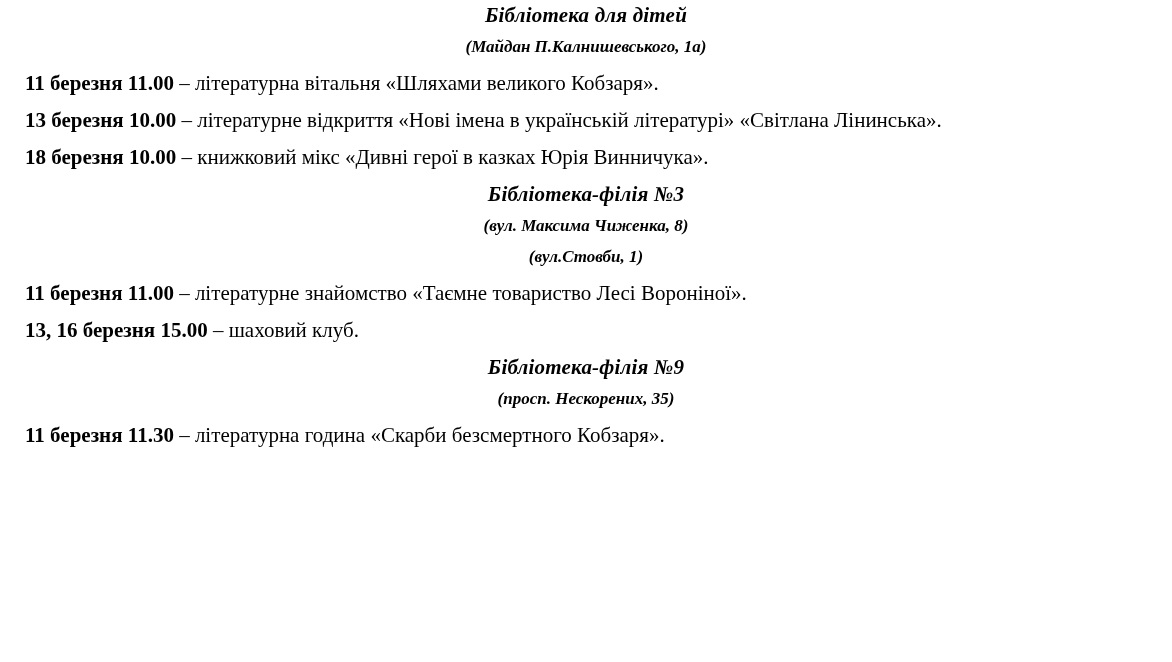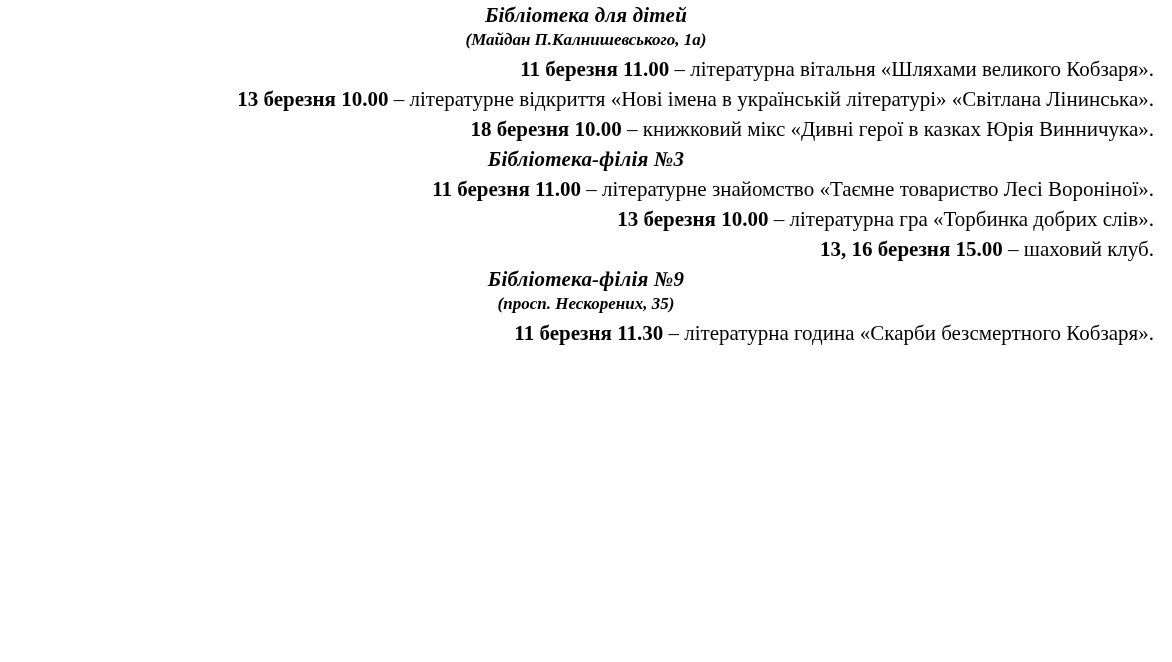--- a/index.html
+++ b/index.html
@@ -30,29 +30,29 @@
     margin: 0;
     padding: 0;
     letter-spacing: 0.2px;
   }
   .section-address {
     text-align: center;
     font-weight: bold;
     font-style: italic;
     font-size: 17px;
     line-height: 24px;
-    margin: 0;
+    margin: 7px;
     padding: 0;
   }
   .entry {
     font-size: 21px;
     line-height: 26px;
-    margin: 4px;
+    margin: 11px;
     padding: 0;
-    text-align: right;
+    text-align: left;
     white-space: nowrap;
   }
   .entry .date {
     font-weight: bold;
   }
   .entry .text {
     font-weight: normal;
   }
   .top-pad {
     height: 2px;
@@ -68,27 +68,28 @@
     <p class="section-title">Бібліотека для дітей</p>
     <p class="section-address">(Майдан П.Калнишевського, 1а)</p>
     <p class="entry"><span class="date">11 березня 11.00</span><span class="text"> – літературна вітальня «Шляхами великого Кобзаря».</span></p>
     <p class="entry"><span class="date">13 березня 10.00</span><span class="text"> – літературне відкриття «Нові імена в українській літературі» «Світлана Лінинська».</span></p>
     <p class="entry"><span class="date">18 березня 10.00</span><span class="text"> – книжковий мікс «Дивні герої в казках Юрія Винничука».</span></p>
   </div>
 
 
   <div>
     <p class="section-title">Бібліотека-філія №3</p>
+    <p class="section-address">(вул. Максима Чиженка, 8)</p>
   </div>
 
 
 
   <div>
+    <p class="section-address">(вул.Стовби, 1)</p>
     <p class="entry"><span class="date">11 березня 11.00</span><span class="text"> – літературне знайомство «Таємне товариство Лесі Вороніної».</span></p>
-    <p class="entry"><span class="date">13 березня 10.00</span><span class="text"> – літературна гра «Торбинка добрих слів».</span></p>
     <p class="entry"><span class="date">13, 16 березня 15.00</span><span class="text"> – шаховий клуб.</span></p>
   </div>
 
   <div>
     <p class="section-title">Бібліотека-філія №9</p>
     <p class="section-address">(просп. Нескорених, 35)</p>
     <p class="entry"><span class="date">11 березня 11.30</span><span class="text"> – літературна година «Скарби безсмертного Кобзаря».</span></p>
   </div>
 </div>
 

